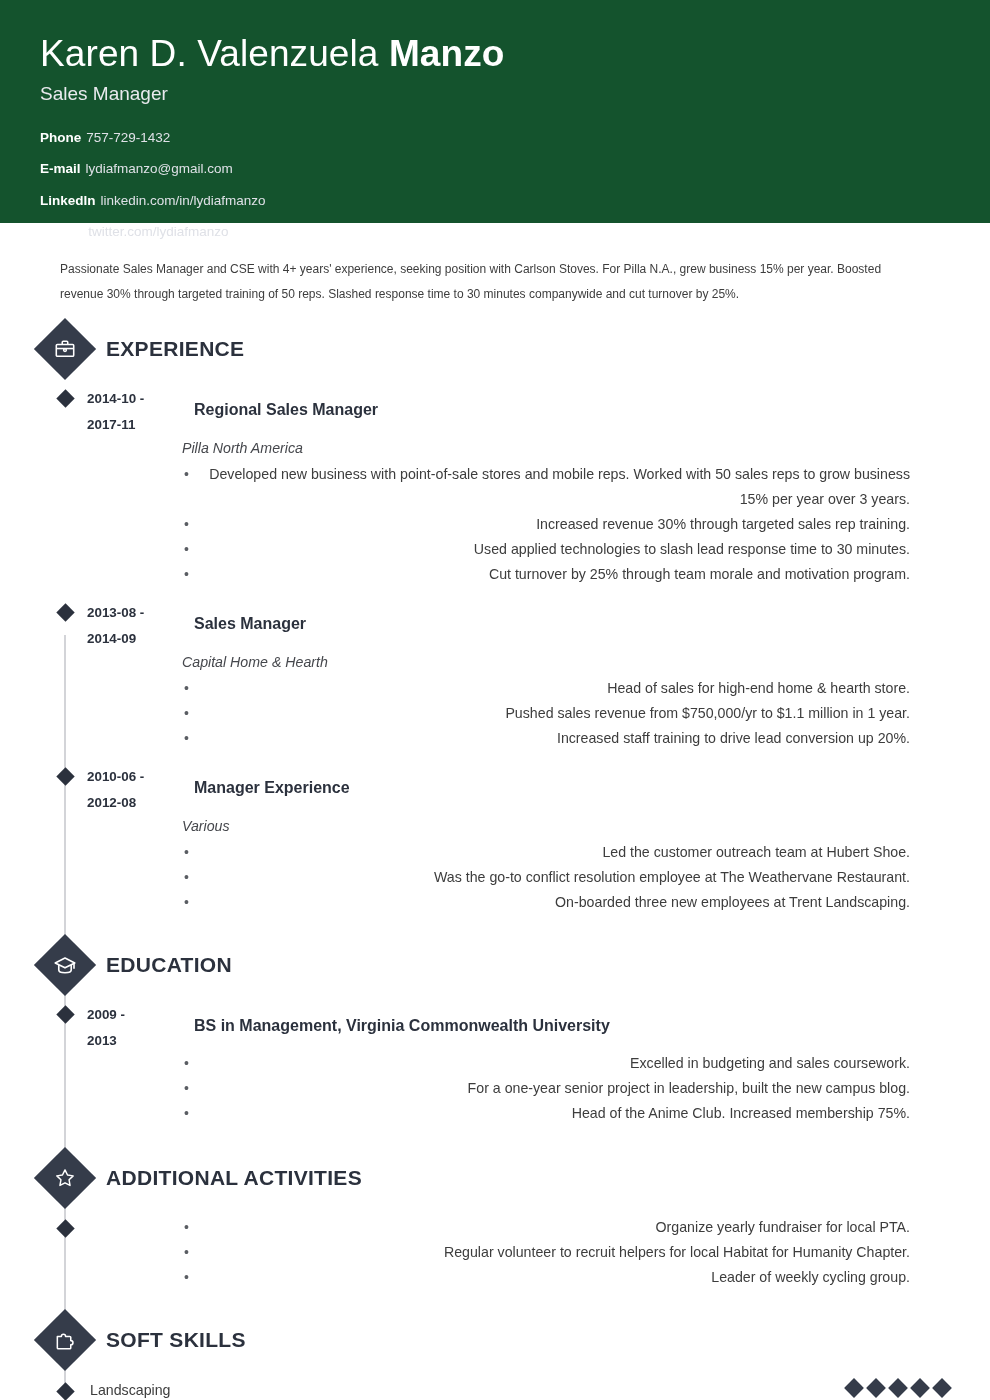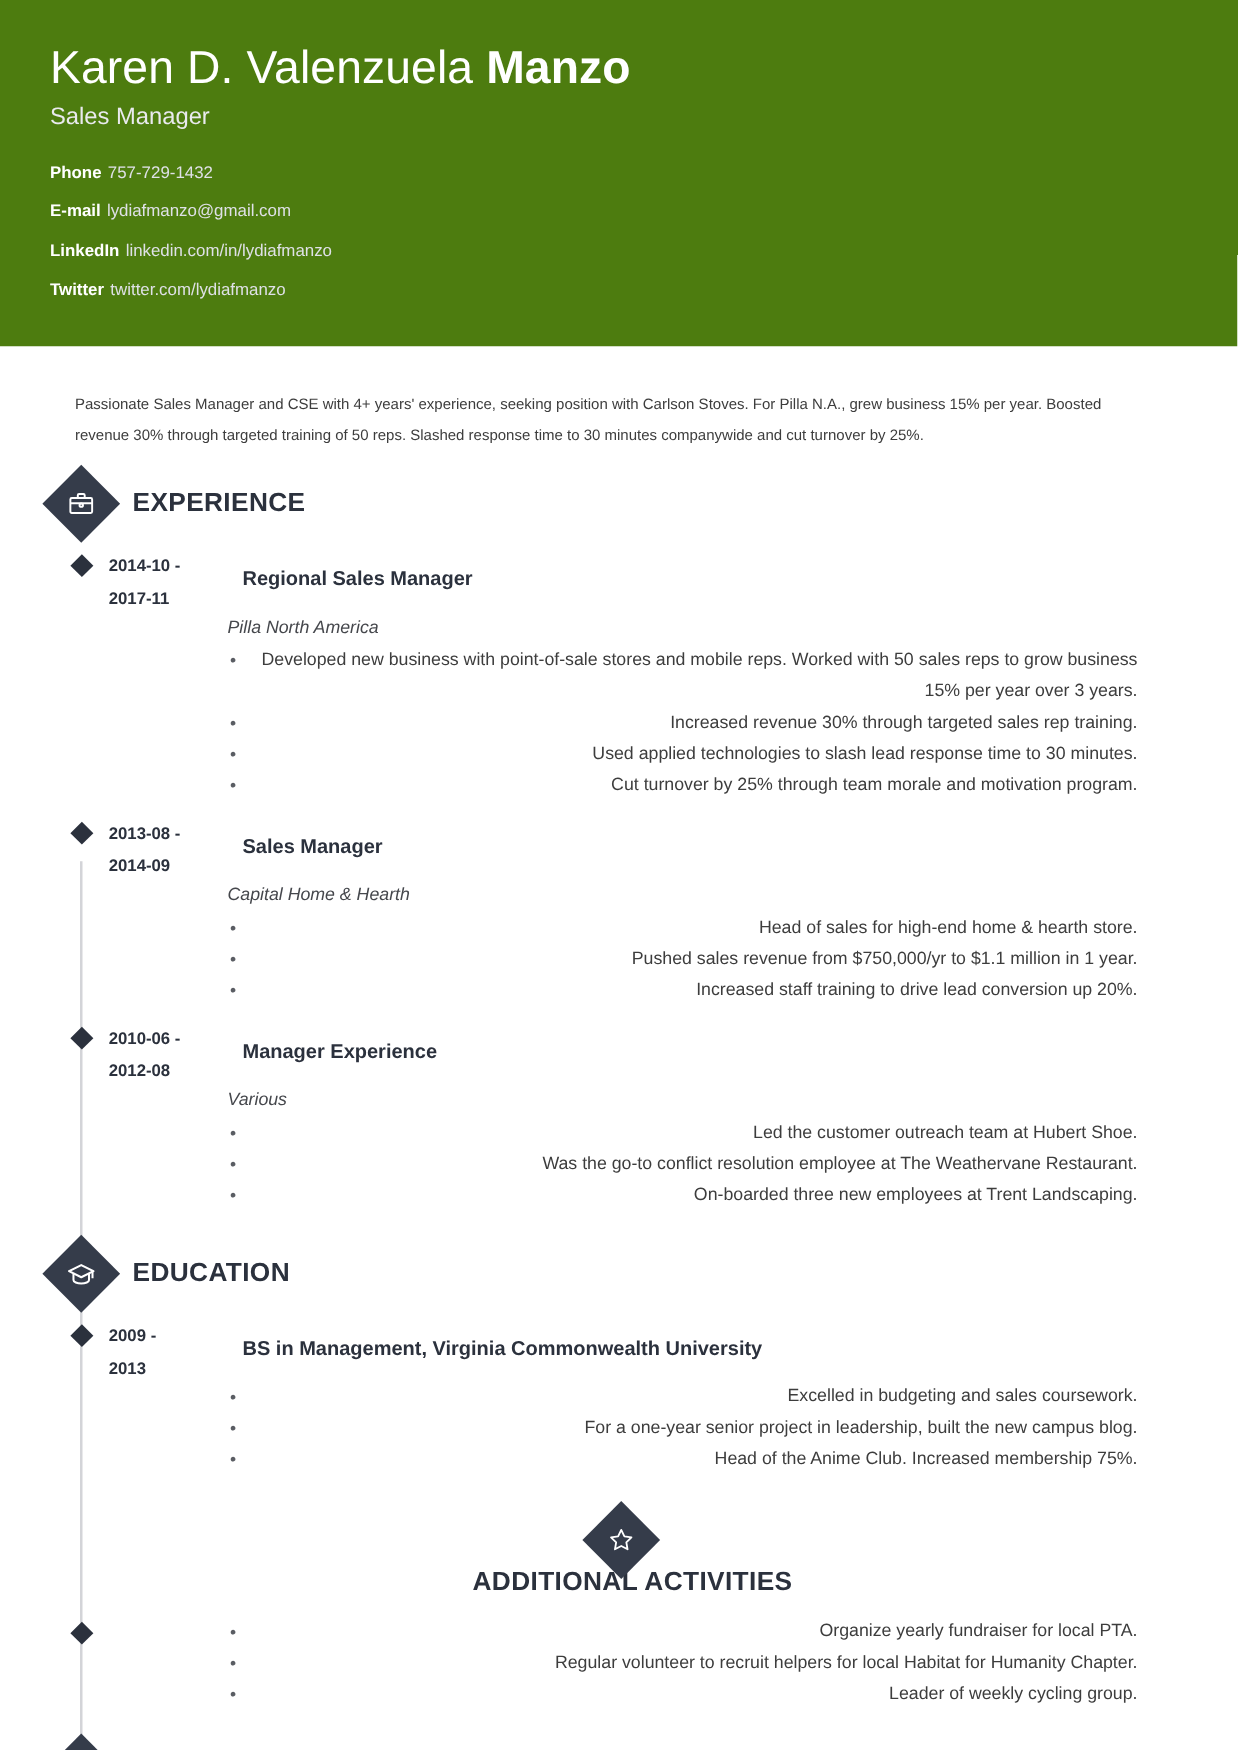--- a/index.html
+++ b/index.html
@@ -11,25 +11,25 @@
     width: 990px;
     height: 1400px;
     font-family: "Liberation Sans", sans-serif;
     color: #3d3d3d;
     overflow: hidden;
     position: relative;
   }
 
   
   .header {
-    background: #4d7c0f;
+    background: #14532d;
     color: #ffffff;
     padding: 34px 40px 26px 40px;
     box-sizing: border-box;
-    height: 277px;
+    height: 223px;
   }
   .name {
     font-size: 37px;
     font-weight: 300;
     letter-spacing: 0.1px;
     line-height: 1.1;
     margin: 0 0 8px 0;
     color: #ffffff;
     white-space: nowrap;
   }
@@ -184,21 +184,21 @@
     color: #5a5d63;
     font-size: 14px;
   }
 
   
   .sp-exp-head { margin-top: 12px; }
   .exp-entry { margin-top: 12px; }
   .exp-entry.first { margin-top: 14px; }
   .sp-edu-head { margin-top: 28px; }
   .edu-entry { margin-top: 14px; }
-  .sp-act-head { margin-top: 30px; flex-direction: column; }
+  .sp-act-head { margin-top: 30px; }
   .act-entry { margin-top: 15px; }
   .sp-skill-head { margin-top: 28px; }
   .skill-entry { margin-top: 16px; }
 
   
   .activities-body { padding-left: 95px; }
 
   
   .skill-row {
     display: flex;

